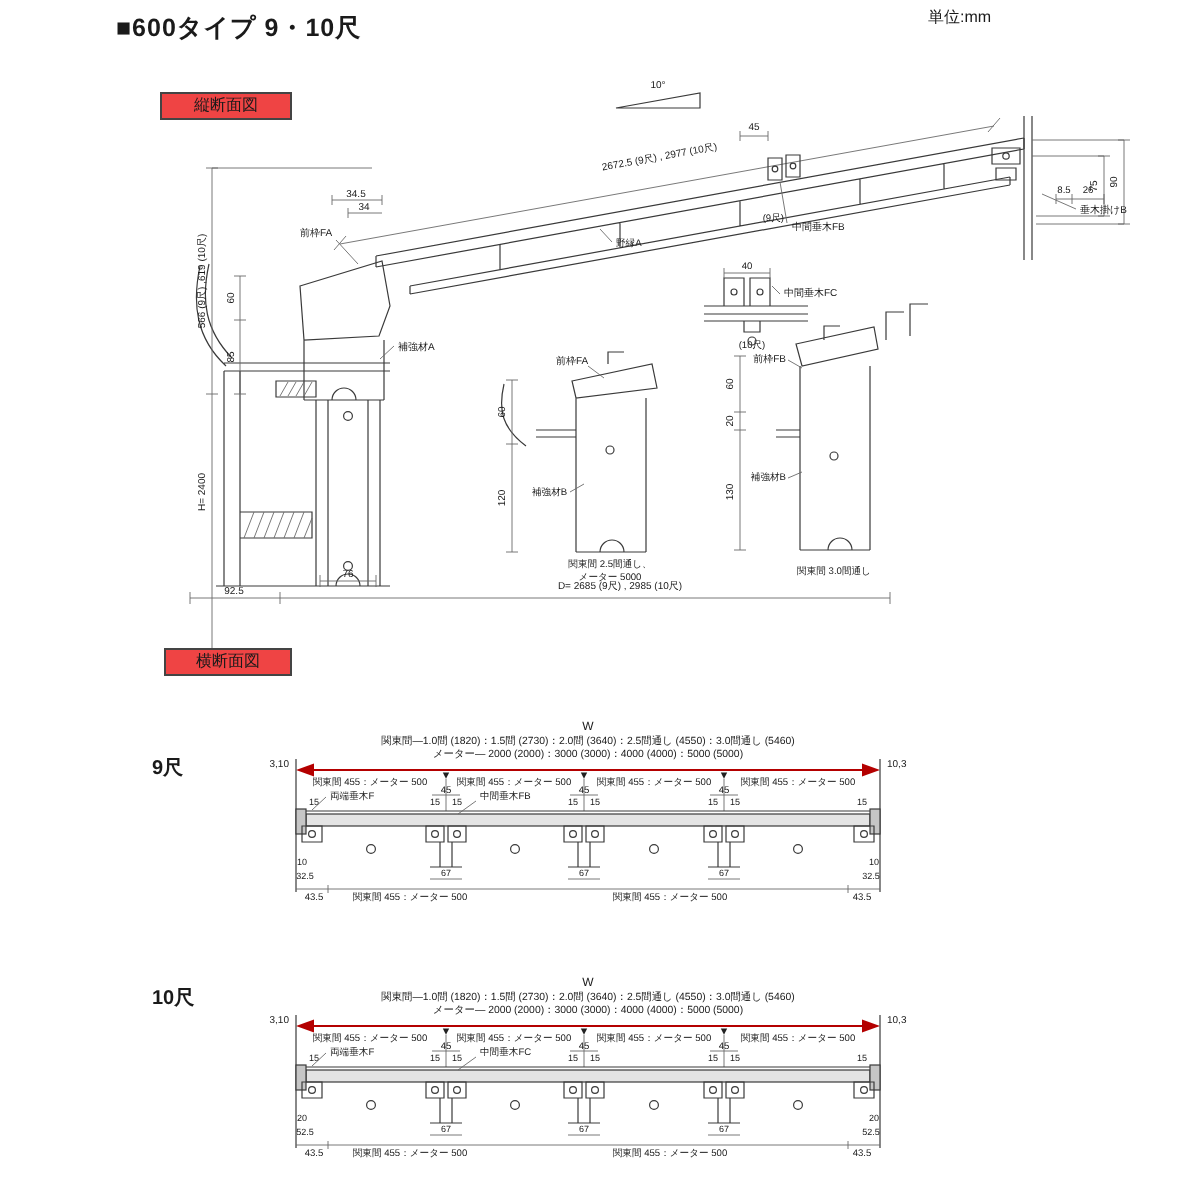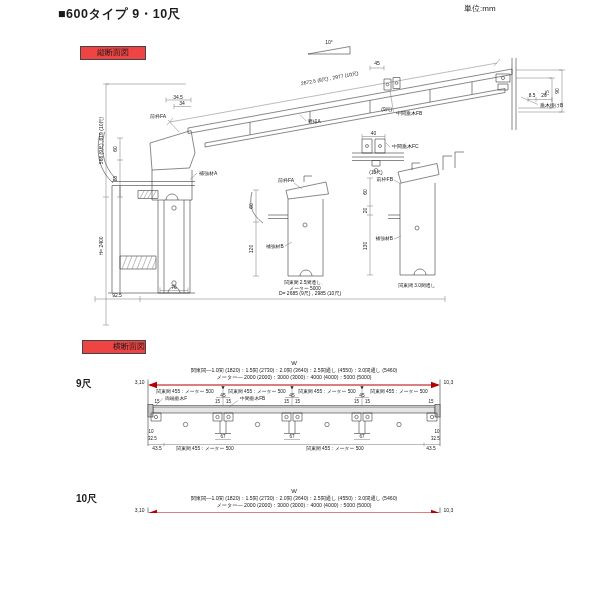--- a/index.html
+++ b/index.html
@@ -1,22 +1,22 @@
 <!DOCTYPE html>
 <html><head>
 <meta charset="utf-8">
 <style>
   html,body{margin:0;padding:0;background:#fff;}
-  .sheet{position:relative;width:600px;height:513px;background:#ffffff;overflow:hidden;
+  .sheet{position:relative;width:600px;height:600px;background:#ffffff;overflow:hidden;
          font-family:"Liberation Sans",sans-serif;color:#1a1a1a;}
   .title{position:absolute;left:58px;top:6px;font-size:12.5px;font-weight:bold;letter-spacing:.5px;}
   .unit{position:absolute;left:464px;top:3px;font-size:8px;}
   .boxlabel{position:absolute;border:1px solid #444;text-align:center;font-size:8px;line-height:12px;background:#ef4444;}
   .bl-v{left:80px;top:46px;width:64px;height:12px;}
-  .bl-h{left:82px;top:340px;width:62px;height:12px;text-align:right;}
+  .bl-h{left:82px;top:324px;width:62px;height:12px;}
   .secname{position:absolute;left:76px;font-size:10px;font-weight:bold;}
   .sn-9{top:354px;margin-top:23px;} .sn-10{top:492px;}
   svg{position:absolute;left:0;}
   svg .ln{stroke:#3a3a3a;stroke-width:.6;fill:none;}
   svg .lt{stroke:#6a6a6a;stroke-width:.45;fill:none;}
   svg .band{fill:#e4e4e4;stroke:#3a3a3a;stroke-width:.6;}
   svg .cap{fill:#c6c6c6;stroke:#3a3a3a;stroke-width:.6;}
   svg .red{stroke:#b40000;stroke-width:1.1;fill:none;}
   svg .redfill{fill:#b40000;stroke:none;}
   svg .kfill{fill:#222;stroke:none;}

